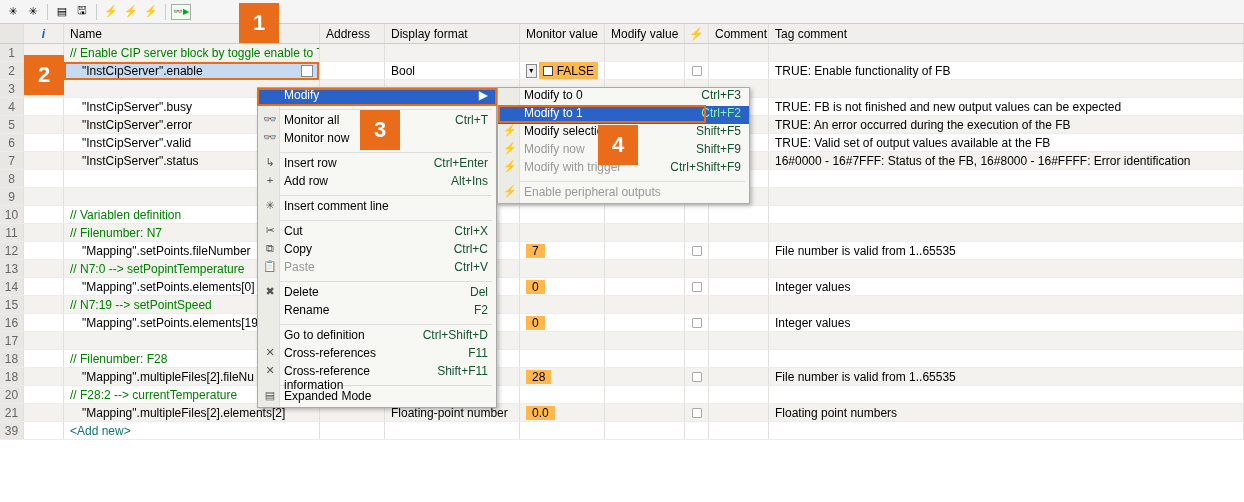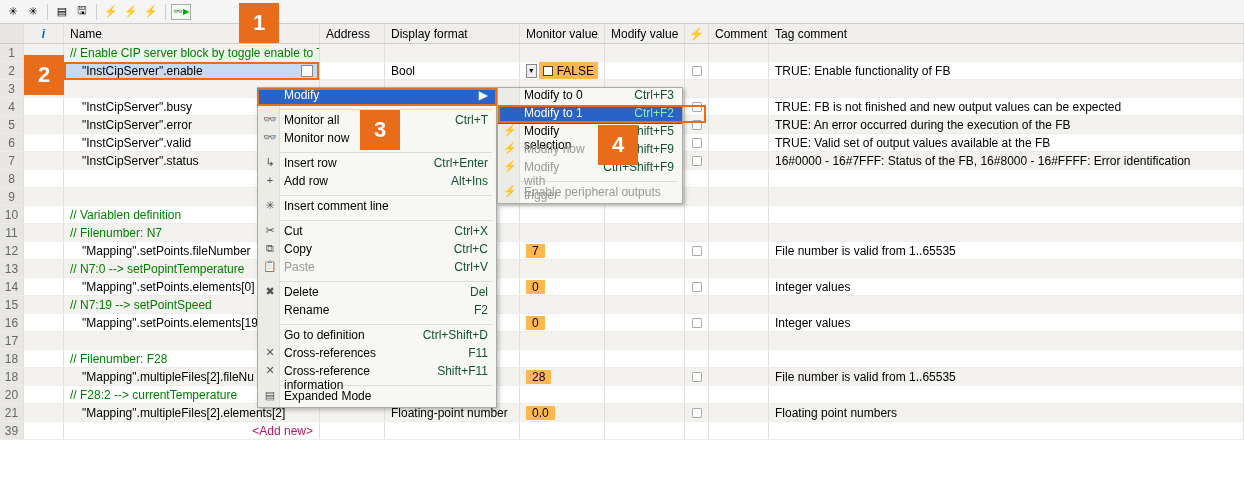--- a/index.html
+++ b/index.html
@@ -69,21 +69,21 @@
     display: flex;
     height: 18px;
     background: #fff;
     border-bottom: 1px solid #edece9;
   }
   .row.alt { background: #f3f2ef; }
   .row .cell { font-size: 12px; }
   .green { color: #008000; }
   .name-indent { padding-left: 12px; }
   .mon-val { background: #ffb84d; padding: 0 6px; }
-  .add-new { color:#be185d; text-align:right; width:100%; display:block; }
+  .add-new { color:#0f766e; text-align:left; width:100%; display:block; }
 
   .flash-icon {
     width: 10px; height: 10px; border:1px solid #aaa; background:#fff; border-radius:1px;
   }
 
   .marker {
     position: absolute;
     background: #e96c1a;
     color: #fff;
     font-size: 22px;
@@ -126,21 +126,21 @@
   .context-menu .item.highlight {
     background: #2a62c7; color:#fff;
   }
   .context-menu .item.highlight .shortcut { color:#86efac; }
   .context-menu .arrow {
     margin-left:auto; padding-left:12px;
   }
   .context-menu .item.disabled { color:#999; }
   .context-menu .iconcol { position:absolute; left:0; top:0; bottom:0; width:22px; background:#ecece6; border-right:1px solid #ddd;}
 
-  .submenu { width: 186px; }
+  .submenu { width: 253px; }
   .mainmenu { width: 240px; }
   .false-chip {
     display:inline-flex; align-items:center; gap:4px;
     background:#ffb84d; padding:8px 4px;
   }
   .false-box { width:10px; height:10px; border:1px solid #404040; background:#fff; display:inline-block;}
   .dropdown-btn { width:14px;height:14px;border:1px solid #888;background:#eee;font-size:8px;display:inline-flex;align-items:center;justify-content:center; margin-right:2px;}
   .little-box { width:12px; height:12px; border:1px solid #888; background:#fff; display:inline-block; }
 </style>
 </head>

